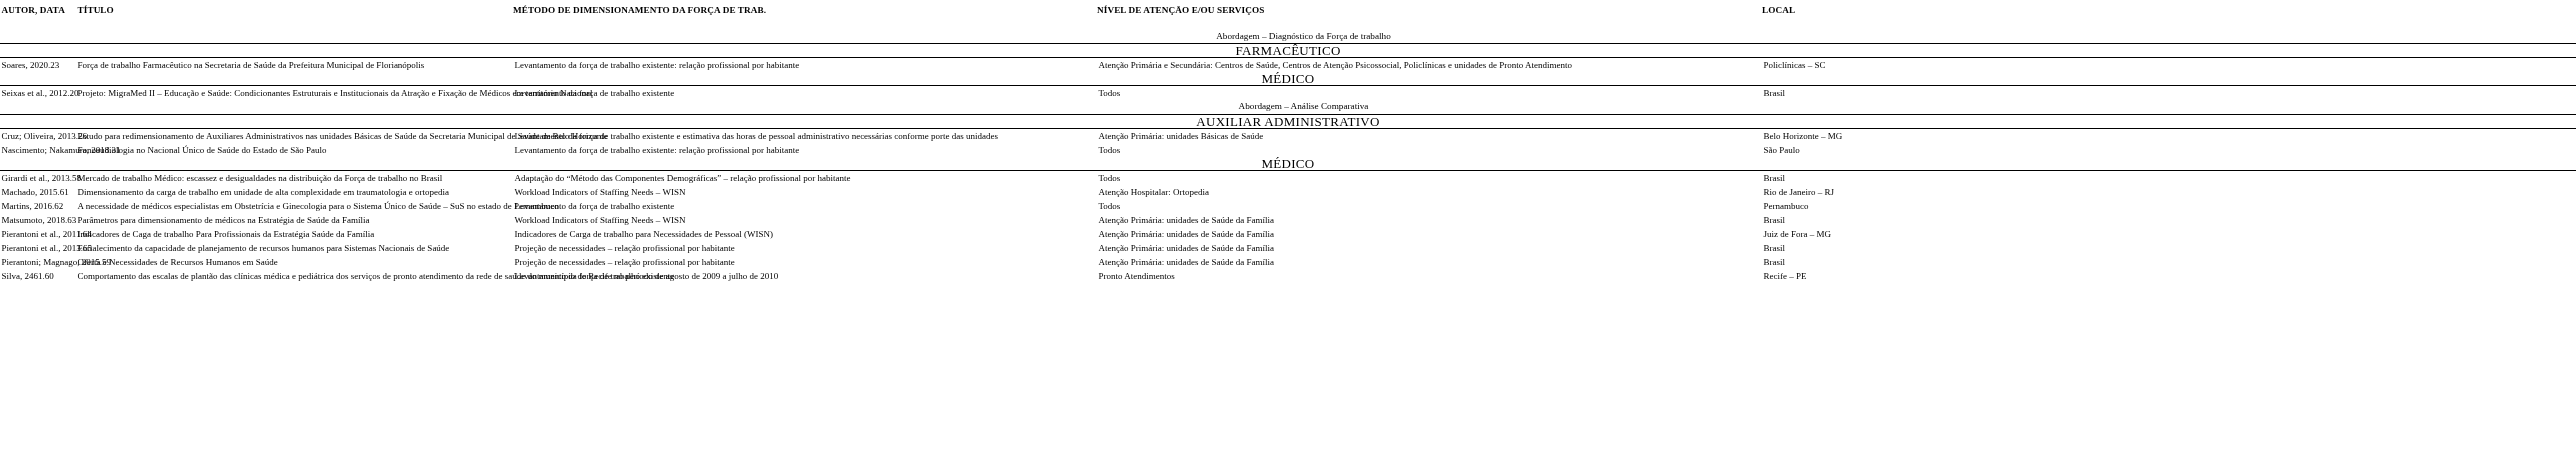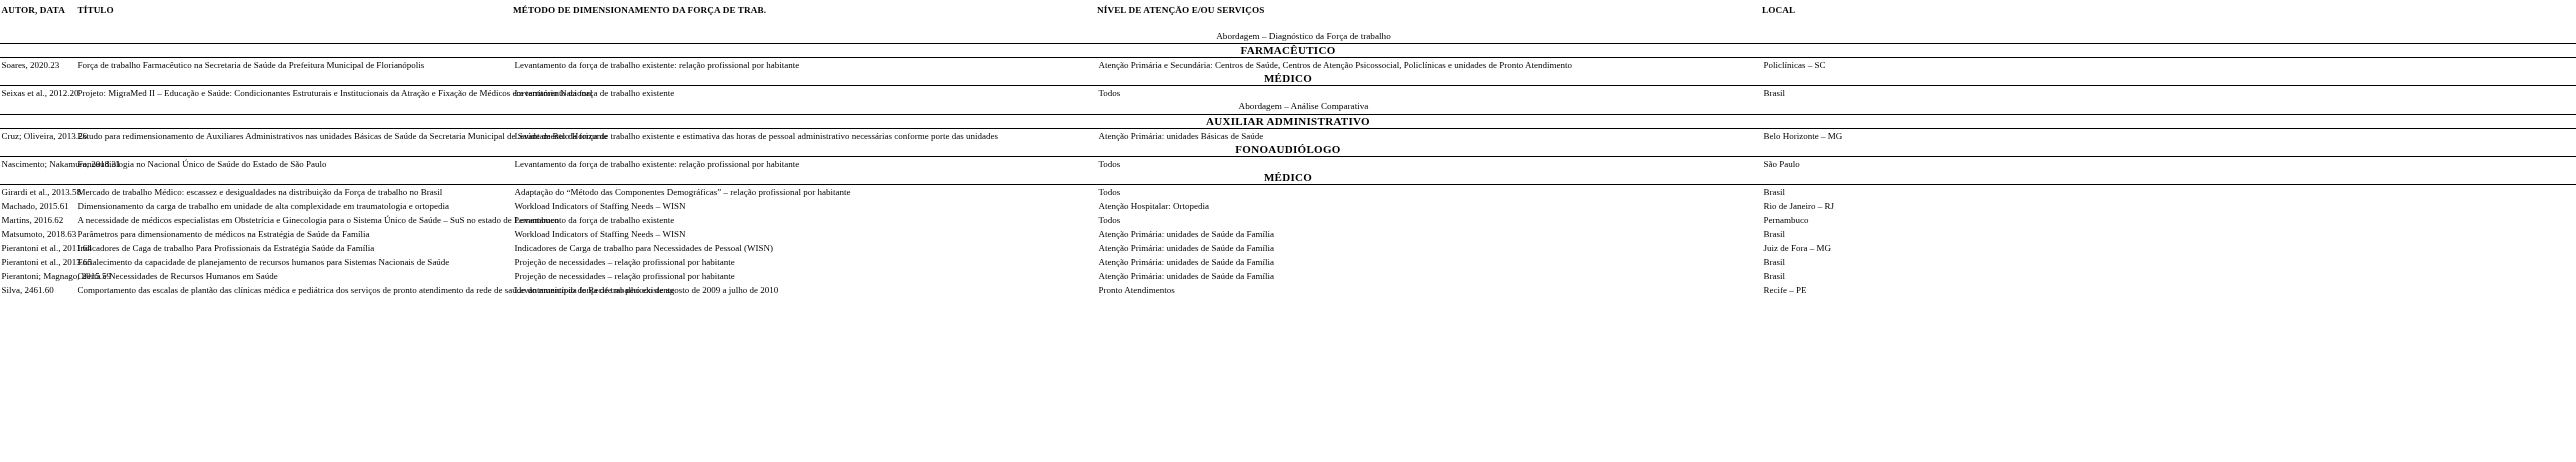--- a/index.html
+++ b/index.html
@@ -62,22 +62,22 @@
     line-height:13.2px;
     font-size:9.2px;
     text-align:center;
     border-bottom:1.2px solid #000;
     padding-left:31px;
   }
   
   tr.section-row td{
     height:13.2px;
     line-height:13.2px;
-    font-size:11px;
-    font-weight:bold;
+    font-size:13px;
+    font-weight:normal;
     text-align:center;
     border-bottom:0.9px solid #000;
     letter-spacing:0.3px;
   }
 
   
   tr.data-row td{
     height:14px;
     line-height:14px;
     font-size:9px;
@@ -142,23 +142,20 @@
         <tr class="section-row">
           <td class="" colspan="5">AUXILIAR ADMINISTRATIVO</td>
         </tr>
         <tr class="data-row">
           <td class="d-autor">Cruz; Oliveira, 2013.26</td>
           <td class="d-titulo">Estudo para redimensionamento de Auxiliares Administrativos nas unidades Básicas de Saúde da Secretaria Municipal de Saúde de Belo Horizonte</td>
           <td class="d-metodo">Levantamento da força de trabalho existente e estimativa das horas de pessoal administrativo necessárias conforme porte das unidades</td>
           <td class="d-nivel">Atenção Primária: unidades Básicas de Saúde</td>
           <td class="d-local">Belo Horizonte – MG</td>
         </tr>
-        <tr class="section-row">
-          <td class="" colspan="5">FONOAUDIÓLOGO</td>
-        </tr>
         <tr class="data-row">
           <td class="d-autor">Nascimento; Nakamura, 2018.31</td>
           <td class="d-titulo">Fonoaudiologia no Nacional Único de Saúde do Estado de São Paulo</td>
           <td class="d-metodo">Levantamento da força de trabalho existente: relação profissional por habitante</td>
           <td class="d-nivel">Todos</td>
           <td class="d-local">São Paulo</td>
         </tr>
         <tr class="section-row">
           <td class="" colspan="5">MÉDICO</td>
         </tr>

